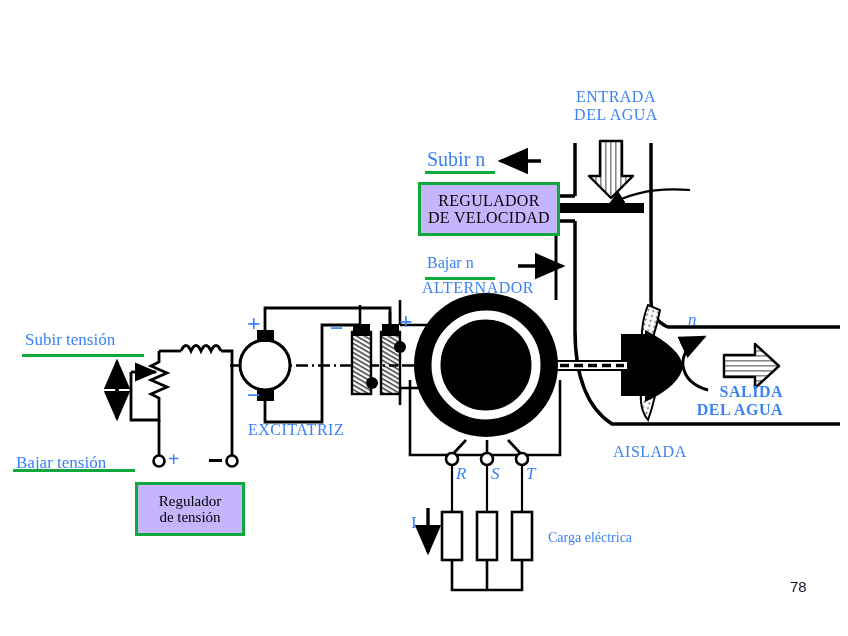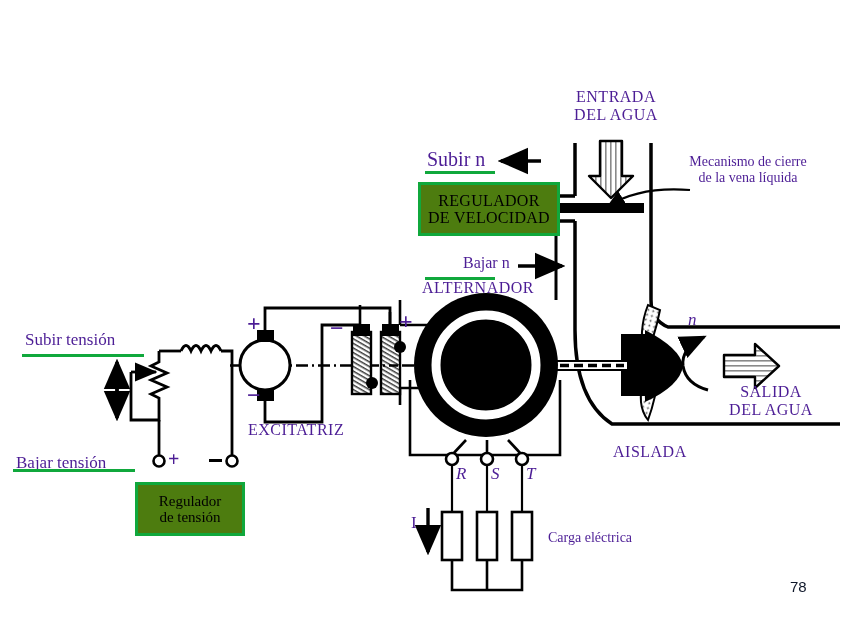--- a/index.html
+++ b/index.html
@@ -49,30 +49,30 @@
     left: 790px;
     top: 578px;
     font-family: "Liberation Sans", "DejaVu Sans", sans-serif;
     font-size: 15px;
     color: #0f172a;
   }
   svg { position: absolute; left: 0; top: 0; }
   .lbl {
     position: absolute;
     font-family: "Liberation Serif", "DejaVu Serif", serif;
-    color: #4c1d95;
+    color: #3b82f6;
     white-space: nowrap;
   }
   .lbl-caps { font-size: 16px; letter-spacing: 0.5px; }
   .lbl-small { font-size: 14px; }
   .lbl-ital { font-style: italic; }
   .grn-box {
     position: absolute;
     border: 3px solid #10a83c;
-    background: #4d7c0f;
+    background: #c4b5fd;
     box-sizing: border-box;
     display: flex;
     flex-direction: column;
     align-items: center;
     justify-content: center;
   }
   .grn-box span {
     display: block;
     line-height: 1.08;
     white-space: nowrap;
@@ -245,40 +245,38 @@
       <path d="M452,560 L452,590 L522,590 L522,560" stroke="#000" stroke-width="2.6" fill="none"></path>
       <path d="M487,560 L487,590" stroke="#000" stroke-width="2.6" fill="none"></path>
     </g>
 
     <path d="M428,508 L428,552" stroke="#000" stroke-width="3.4" fill="none" marker-end="url(#solidArrow)"></path>
   </svg>
 
   <div class="lbl lbl-caps two-line" style="left:566px; top:88px; text-align:center; width:100px;">ENTRADA
 DEL AGUA</div>
 
-  <div class="lbl lbl-caps two-line" style="left:716px; top:383px; text-align:center; width:110px;">SALIDA
+  <div class="lbl lbl-caps two-line" style="left:673px; top:383px; text-align:right; width:110px;font-weight:bold;">SALIDA
 DEL AGUA</div>
 
-  <div class="lbl lbl-small two-line" style="left:668px; top:154px; text-align:center; width:160px;">Mecanismo de cierre
-de la vena líquida</div>
 
   <div class="lbl lbl-caps" style="left:422px; top:279px;">ALTERNADOR</div>
 
   <div class="lbl lbl-caps" style="left:248px; top:421px;text-align:center;">EXCITATRIZ</div>
 
   <div class="lbl lbl-caps" style="left:613px; top:443px;">AISLADA</div>
 
   <div class="lbl lbl-small" style="left:548px; top:530px;">Carga eléctrica</div>
 
   <div class="lbl lbl-small" style="left:427px; top:148px; font-size:20px;">
     <span>Subir n</span>
   </div>
   <div class="grn-under" style="left:425px; top:171px; width:70px;"></div>
 
-  <div class="lbl lbl-small" style="left:427px; top:254px; font-size:16px;margin-left:36px;">
+  <div class="lbl lbl-small" style="left:427px; top:254px; font-size:16px;">
     <span>Bajar n</span>
   </div>
   <div class="grn-under" style="left:425px; top:277px; width:70px;"></div>
 
   <div class="lbl" style="left:25px; top:330px; font-size:17px;">Subir tensión</div>
   <div class="grn-under" style="left:22px; top:354px; width:122px;"></div>
 
   <div class="lbl" style="left:16px; top:445px; font-size:17px;margin-top:8px;">Bajar tensión</div>
   <div class="grn-under" style="left:13px; top:469px; width:122px;"></div>
 

